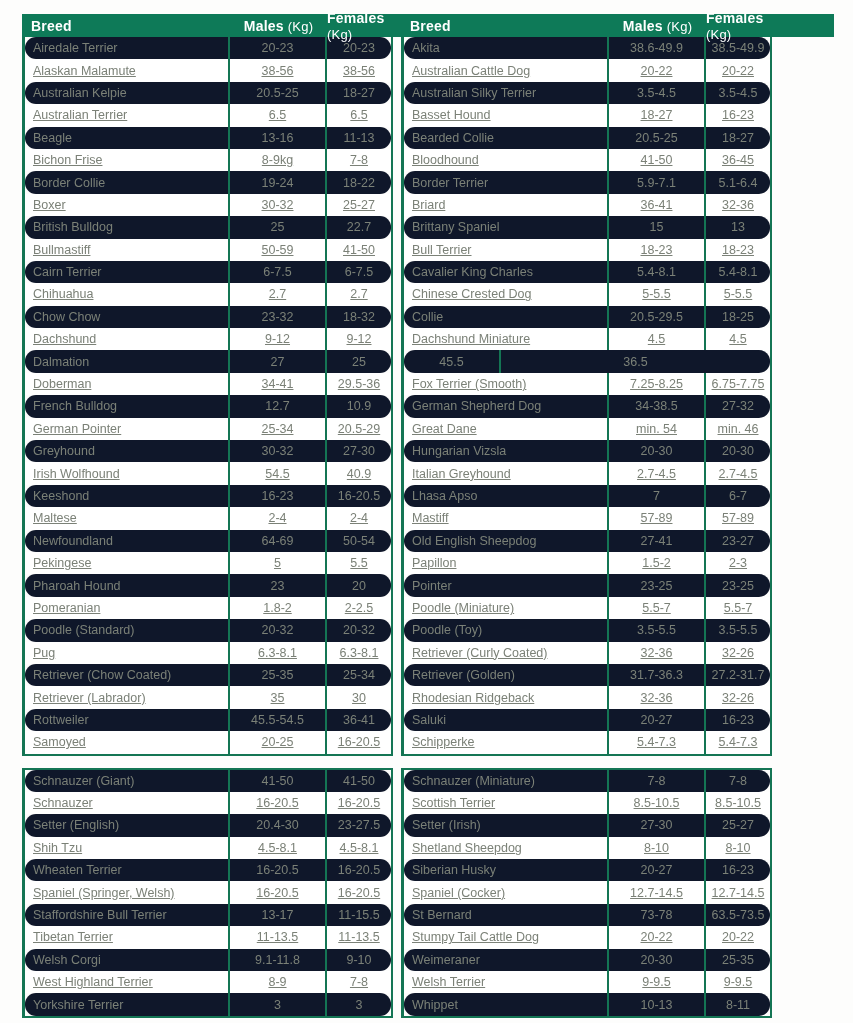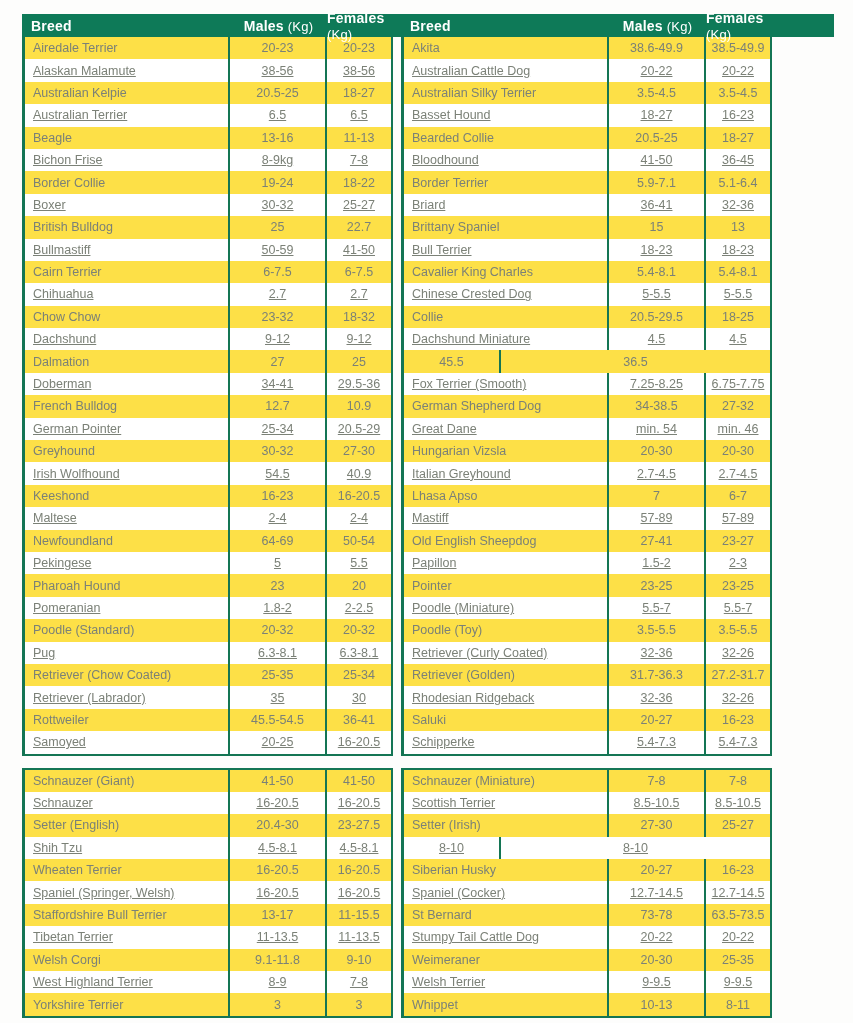--- a/index.html
+++ b/index.html
@@ -16,21 +16,21 @@
   .th { font-weight:bold; font-size:14px; letter-spacing:0.2px; }
   .th-breed { flex:0 0 208px; padding-left:9px; }
   .th-males { flex:0 0 97px; text-align:center; }
   .th-females { flex:1; text-align:left; }
   .unit { font-size:13px; font-weight:normal; }
 
   .section { border:2px solid #147554; border-top:none; border-left-width:3px; }
   .section.lower { border-top:2px solid #147554; margin-top:12px; }
 
   .row { display:flex; align-items:center; height:22.4px; font-size:12.5px; color:#7b8177; }
-  .row.odd { background:#fde047; }
+  .row.odd { background:#0f172a;border-radius:11px; }
   .row.even { background:#ffffff;text-decoration:underline; }
 
   .cell { overflow:hidden; white-space:nowrap; }
   .breed-cell { flex:0 0 205px; padding-left:8px; border-right:2px solid #147554; height:100%; display:flex; align-items:center; }
   .males-cell { flex:0 0 97px; border-right:2px solid #147554; height:100%; display:flex; align-items:center; justify-content:center; }
   .females-cell { flex:1; height:100%; display:flex; align-items:center; justify-content:center; }
 </style>
 </head>
 <body>
 
@@ -446,20 +446,21 @@
                 <div class="cell breed-cell">Scottish Terrier</div>
                 <div class="cell males-cell">8.5-10.5</div>
                 <div class="cell females-cell">8.5-10.5</div>
               </div>
               <div class="row odd">
                 <div class="cell breed-cell">Setter (Irish)</div>
                 <div class="cell males-cell">27-30</div>
                 <div class="cell females-cell">25-27</div>
               </div>
               <div class="row even">
+                <div class="cell breed-cell">Shetland Sheepdog</div>
                 <div class="cell males-cell">8-10</div>
                 <div class="cell females-cell">8-10</div>
               </div>
               <div class="row odd">
                 <div class="cell breed-cell">Siberian Husky</div>
                 <div class="cell males-cell">20-27</div>
                 <div class="cell females-cell">16-23</div>
               </div>
               <div class="row even">
                 <div class="cell breed-cell">Spaniel (Cocker)</div>

